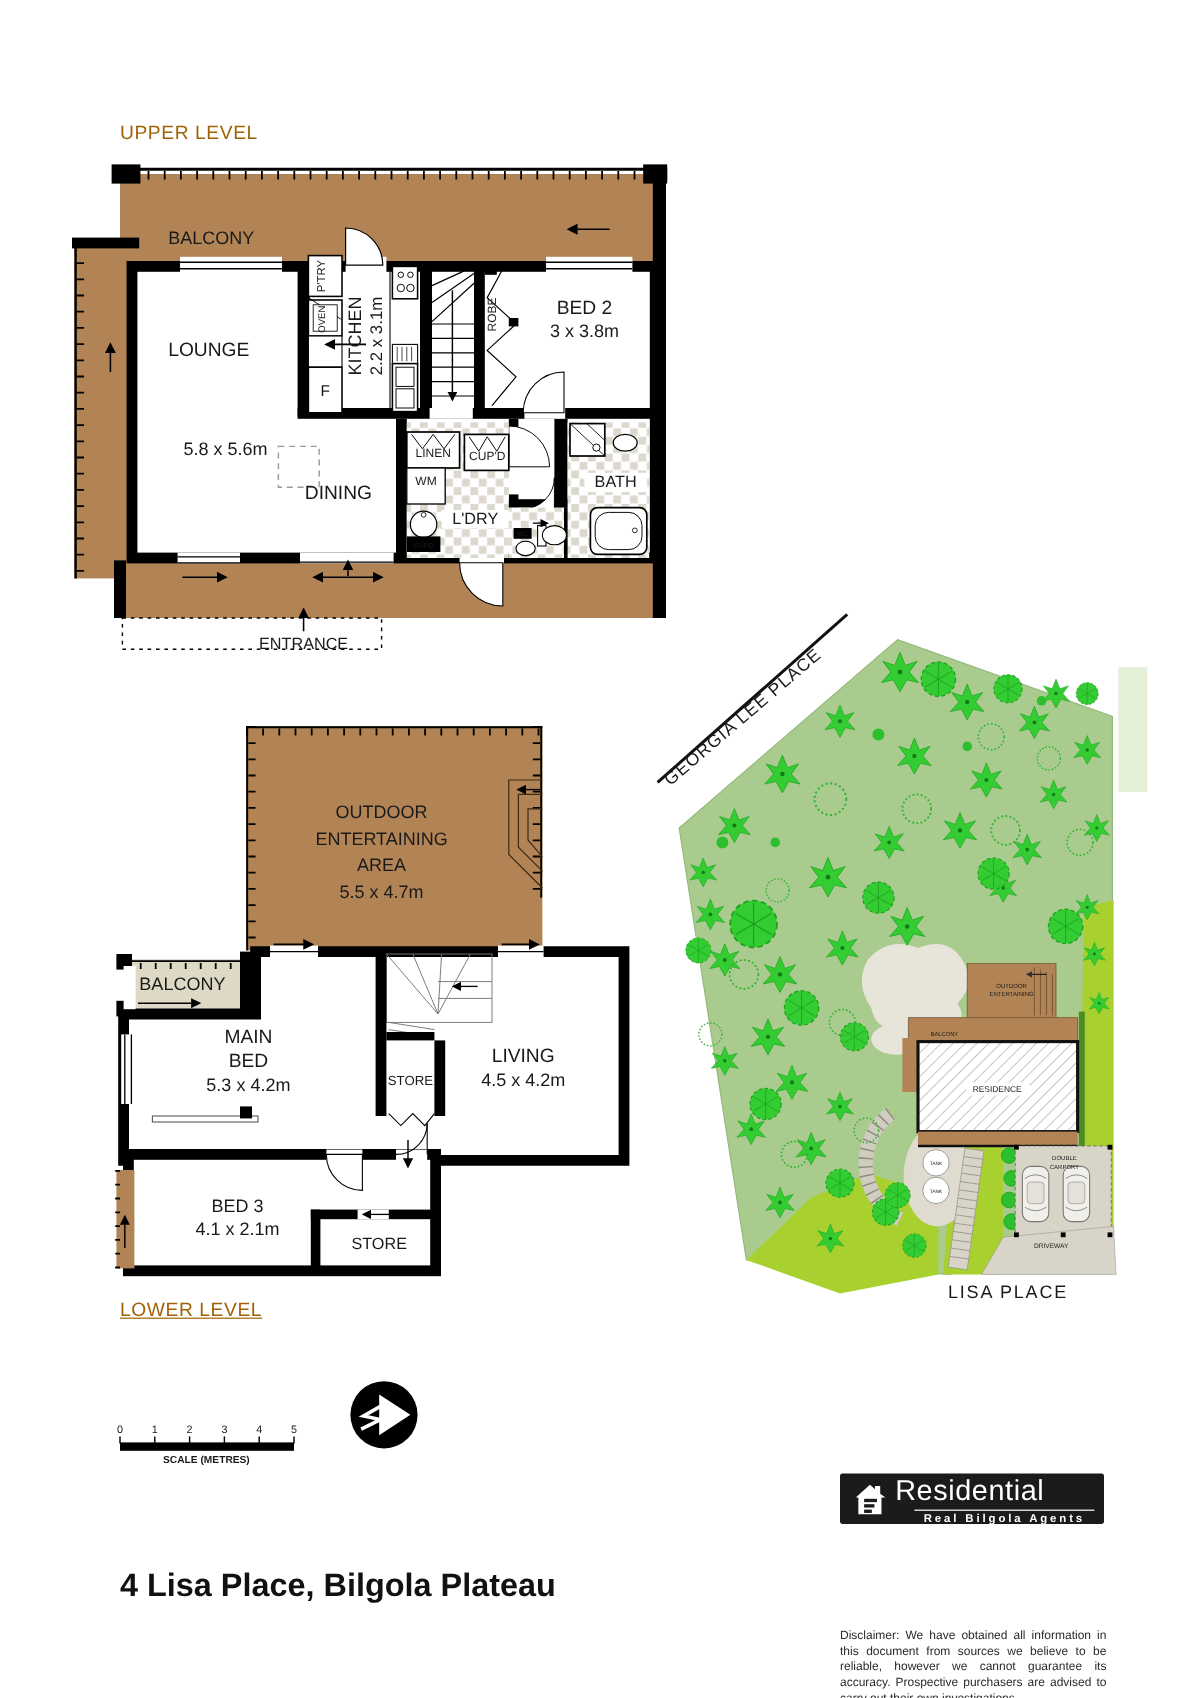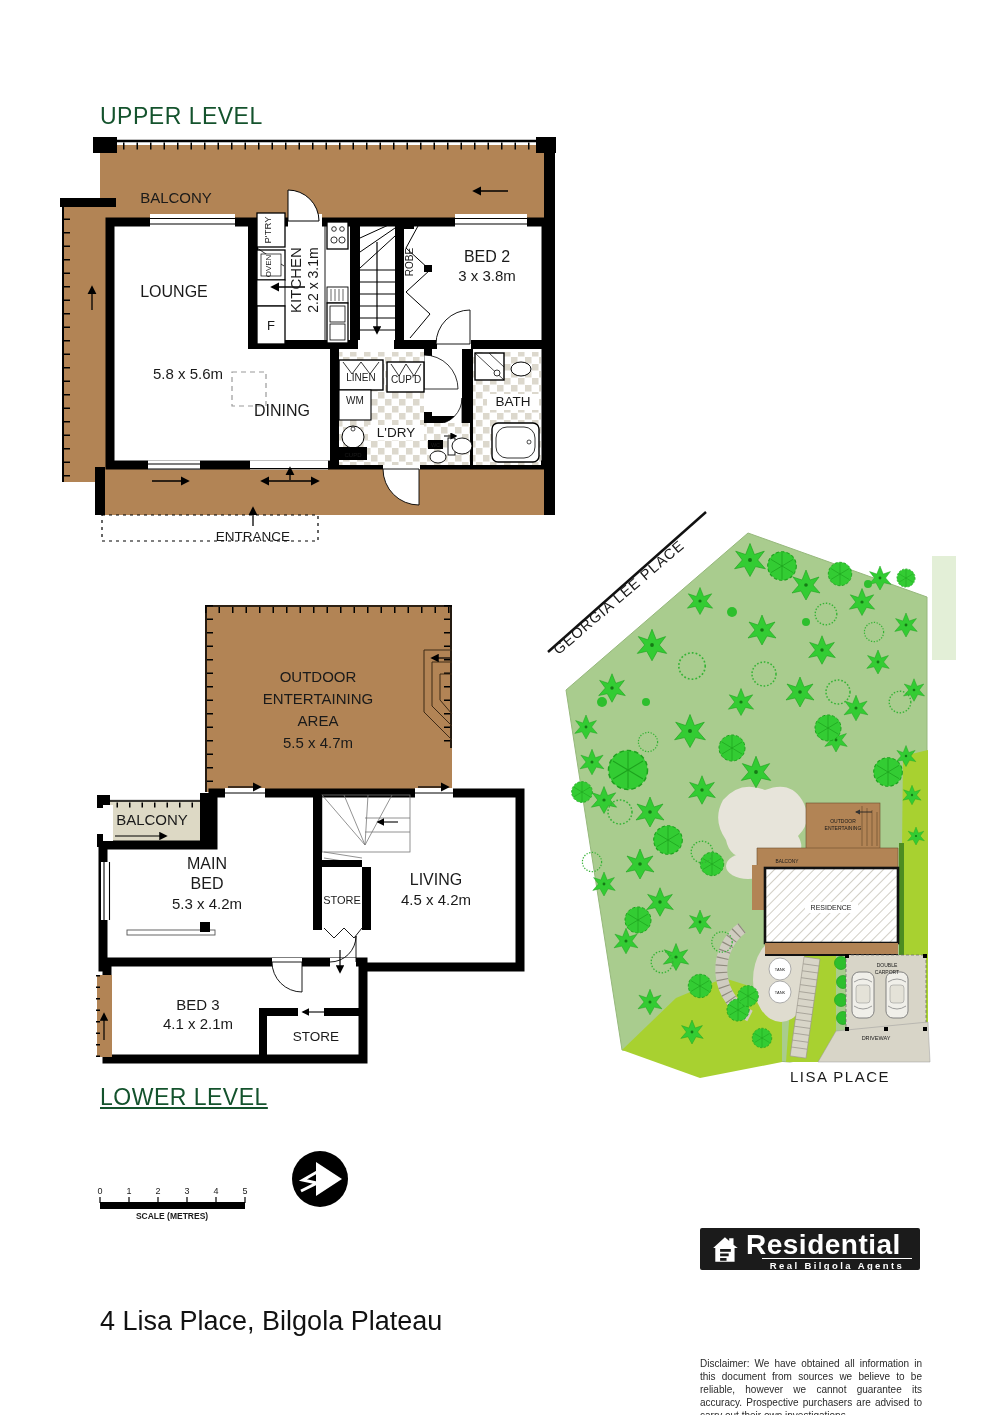--- a/index.html
+++ b/index.html
@@ -1,23 +1,23 @@
 <!DOCTYPE html>
 <html><head>
 <meta charset="utf-8">
 <style>
   html,body{margin:0;padding:0;background:#fff;}
   body{font-family:"Liberation Sans",sans-serif;color:#1a1a1a;}
   #canvas{position:relative;width:1000px;height:1415px;background:#fff;overflow:hidden;}
   .abs{position:absolute;}
-  .level-title{font-size:23px;letter-spacing:.5px;color:#14532d;}
-  .address{font-size:27px;font-weight:normal;color:#111;}
+  .level-title{font-size:16px;letter-spacing:.5px;color:#a16207;}
+  .address{font-size:27px;font-weight:bold;color:#111;}
   svg text{font-family:"Liberation Sans",sans-serif;fill:#1a1a1a;}
   .logo{position:absolute;left:700px;top:1228px;width:220px;height:42px;background:#1b1b1b;border-radius:2px;}
-  .logo-name{position:absolute;left:46px;top:1px;font-size:28px;color:#fff;letter-spacing:.5px;font-weight:bold;}
+  .logo-name{position:absolute;left:46px;top:1px;font-size:24px;color:#fff;letter-spacing:.5px;}
   .logo-tagline{position:absolute;left:62px;width:150px;top:30px;border-top:1.5px solid #fff;padding-top:1px;
     font-size:9.5px;font-weight:bold;letter-spacing:2.4px;color:#fff;text-align:center;}
   .disclaimer{position:absolute;left:700px;top:1348px;width:222px;font-size:10px;line-height:1.29;
     text-align:justify;color:#2a2a2a;}
 </style>
 </head>
 <body>
 
 <div id="canvas">
 

